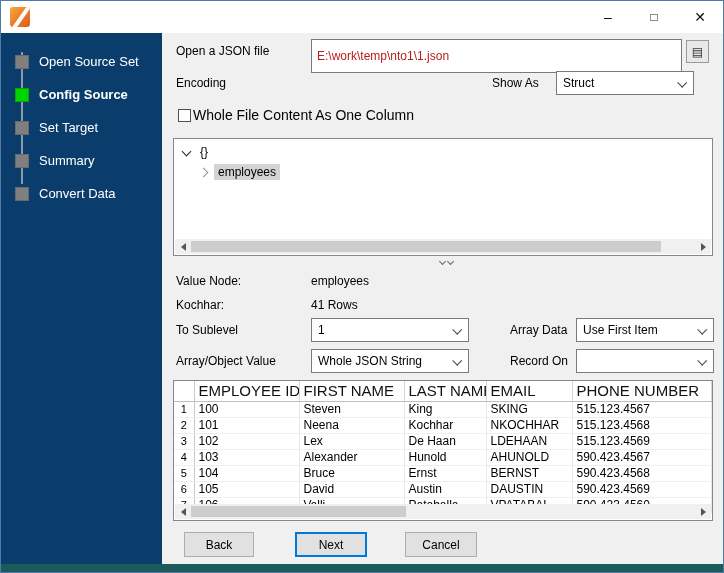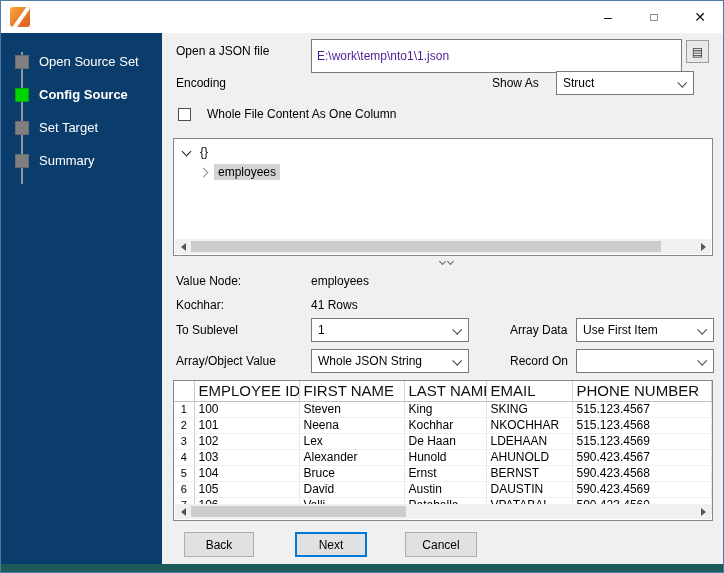--- a/index.html
+++ b/index.html
@@ -53,41 +53,41 @@
   .step.active .step-sq { background:#00d500; border-color:#00a800; }
   .step-label { color:#ffffff; font-size:13px; margin-left:10px; white-space:nowrap; }
   .step.active .step-label { font-weight:bold; }
 
   
   .main { position:absolute; left:161px; top:32px; width:646px; height:532px; background:#f0f0f0; }
   .lbl { position:absolute; font-size:12px; color:#000; height:24px; line-height:24px; white-space:nowrap; }
 
   .txt-input {
     position:absolute; height:24px; background:#fff; border:1px solid #7a7a7a;
-    font-family:"Liberation Sans",sans-serif; font-size:12px; padding:16px 5px; color:#4c1d95;
+    font-family:"Liberation Sans",sans-serif; font-size:12px; padding:16px 5px; color:#b91c1c;
   }
   .browse-btn {
     position:absolute; width:23px; height:23px; background:#e9e9e9; border:1px solid #9a9a9a;
     display:flex; align-items:center; justify-content:center; font-size:12px; color:#333;
   }
 
   .combo {
     position:absolute; height:24px; background:#fff; border:1px solid #7a7a7a;
     font-size:12px; color:#000; display:flex; align-items:center; padding:0 22px 0 6px;
     white-space:nowrap; overflow:hidden;
   }
   .combo .chev {
     position:absolute; right:8px; top:8px; width:7px; height:7px;
     border-right:1.6px solid #444; border-bottom:1.6px solid #444;
     transform:rotate(45deg) translateY(-1px);
   }
 
   .chkrow { position:absolute; display:flex; align-items:center; }
   .chkbox { width:13px; height:13px; background:#fff; border:1px solid #4f4f4f; }
-  .chklbl { font-size:12px; margin-left:16px; }
+  .chklbl { font-size:14px; margin-left:2px; }
 
   
   .tree {
     position:absolute; background:#fff; border:1px solid #828790; overflow:hidden;
   }
   .tree-row { height:20px; display:flex; align-items:center; font-size:12px; }
   .tree-arrow { width:8px; height:8px; margin:0 6px 0 8px; position:relative; flex:0 0 8px; }
   .tree-arrow.expanded::before {
     content:""; position:absolute; left:1px; top:0px; width:6px; height:6px;
     border-right:1.6px solid #222; border-bottom:1.6px solid #222; transform:rotate(45deg);
@@ -173,20 +173,24 @@
           <span class="step-sq"></span>
           <span class="step-label">Config Source</span>
         </div>
         <div class="step">
           <span class="step-sq"></span>
           <span class="step-label">Set Target</span>
         </div>
         <div class="step">
           <span class="step-sq"></span>
           <span class="step-label">Summary</span>
+        </div>
+        <div class="step">
+          <span class="step-sq"></span>
+          <span class="step-label">Convert Data</span>
         </div>
       </div>
   </div>
 
   <div class="main">
 
     <div class="lbl" style="left:14px; top:6px;">Open a JSON file</div>
     <input class="txt-input" style="left: 149px; top: 6px; width: 371px;" value="E:\work\temp\nto1\1.json">
     <div class="browse-btn" style="left:524px; top:7px;">▤</div>
 

